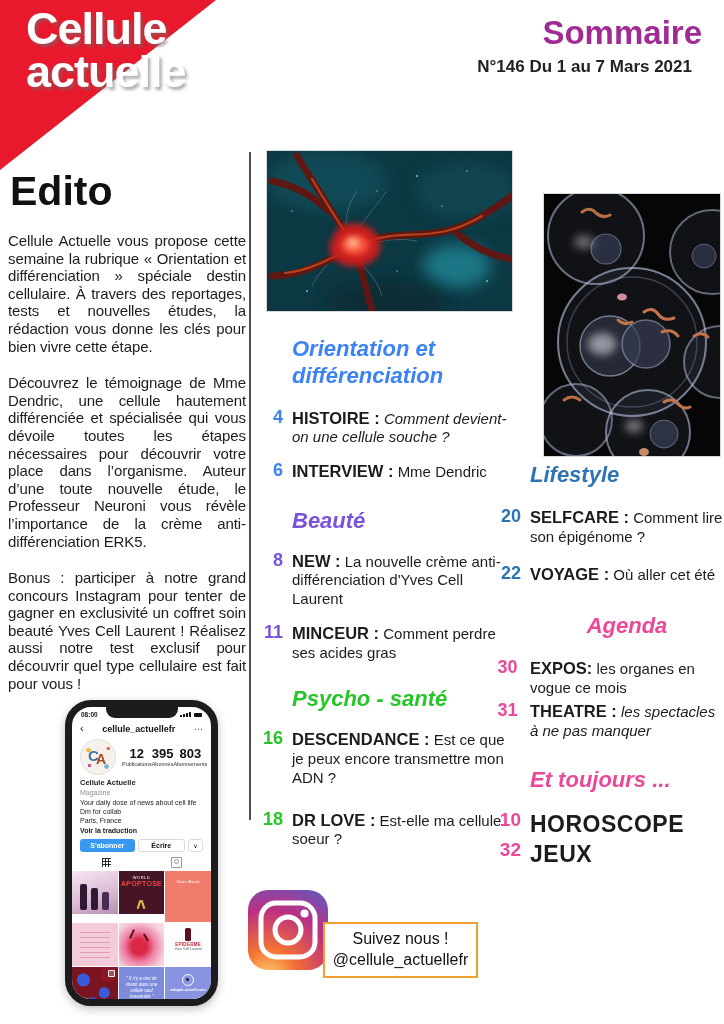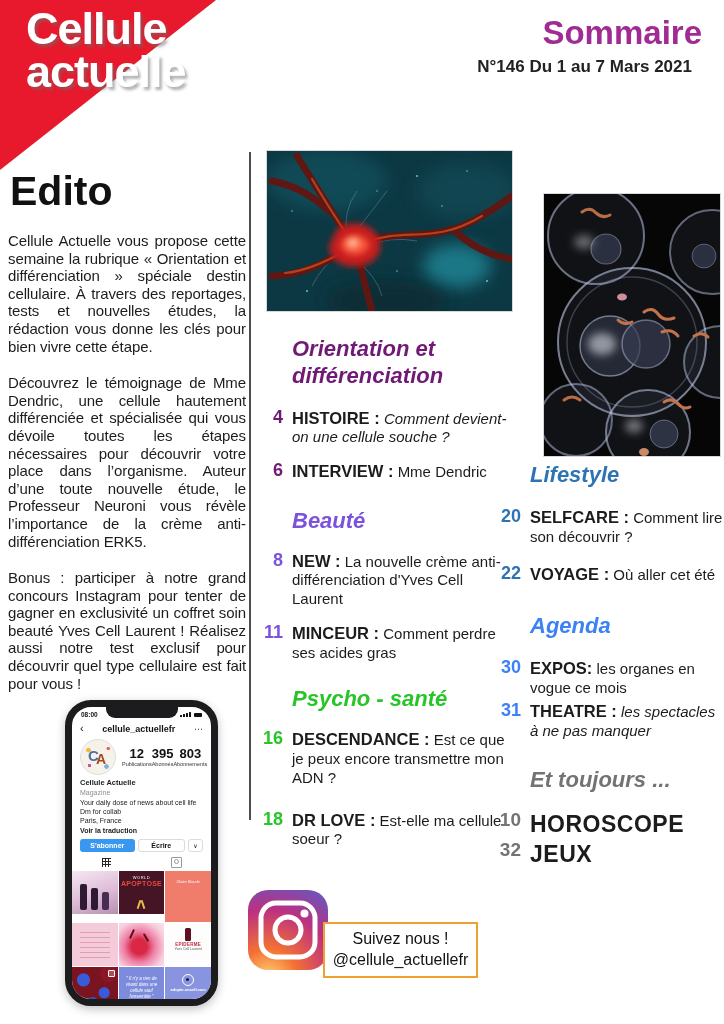--- a/index.html
+++ b/index.html
@@ -22,26 +22,26 @@
   .neuron{position:absolute;left:266px;top:150px;}
   .cells{position:absolute;left:543px;top:193px;}
   .mid-col{position:absolute;left:256px;top:336px;width:258px;}
   .right-col{position:absolute;left:494px;top:462px;width:230px;}
   .sec-head{font-size:22px;font-weight:bold;font-style:italic;line-height:1.22;padding-left:36px;}
   .toc-item{display:flex;gap:9px;align-items:flex-start;}
   .toc-item .num{width:27px;text-align:right;font-weight:bold;font-size:18px;flex:none;line-height:1.1;}
   .toc-item .it{flex:1;font-size:15px;line-height:1.25;}
   .toc-item .it b{font-size:16.5px;}
   .i{font-style:italic;margin-top:47px;}
-  .sec-orange .sec-head,.sec-orange .num{color:#701a75;}
+  .sec-orange .sec-head,.sec-orange .num{color:#3b82f6;}
   .sec-purple .sec-head,.sec-purple .num{color:#7b52db;}
   .sec-green .sec-head,.sec-green .num{color:#28c528;}
   .sec-blue .sec-head,.sec-blue .num{color:#2e74b5;}
-  .sec-pink .sec-head,.sec-pink .num{color:#3b82f6;}
-  .sec-yellow .sec-head,.sec-yellow .num{color:#737373;}
+  .sec-pink .sec-head,.sec-pink .num{color:#ec4899;text-align:center;}
+  .sec-yellow .sec-head,.sec-yellow .num{color:#ec4899;}
   .big-item .it b{font-size:23px;letter-spacing:.5px;}
   .big-item .num{font-size:19px;}
   .mt16{margin-top:16px}.mt14{margin-top:14px}.mt18{margin-top:18px}
   .mt22{margin-top:22px}.mt26{margin-top:26px}.mt28{margin-top:28px}.mt8{margin-top:16px}
   .mt4{margin-top:4px}.mt2{margin-top:2px}.mt24{margin-top:24px}
   
   .phone{position:absolute;left:65px;top:700px;width:139px;height:292px;background:#fff;
          border:7px solid #1c1c1e;border-radius:26px;box-shadow:0 3px 10px rgba(0,0,0,.25);overflow:hidden;}
   .notch{position:absolute;left:50%;top:0;transform:translateX(-50%);width:72px;height:11px;
          background:#1c1c1e;border-radius:0 0 9px 9px;z-index:5;}
@@ -268,21 +268,21 @@
     </div>
   </div>
 </div>
 
 <div class="right-col">
   <div class="sec sec-blue">
     <div class="sec-head">Lifestyle</div>
     <div class="toc-item mt18">
       <span class="num">20</span>
       <div class="it"><b>SELFCARE :</b>
-        <span>Comment lire son découvrir ?</span></div>
+        <span>Comment lire son épigénome ?</span></div>
     </div>
     <div class="toc-item mt18">
       <span class="num">22</span>
       <div class="it"><b>VOYAGE :</b>
         <span>Où aller cet été</span></div>
     </div>
   </div>
   <div class="sec sec-pink">
     <div class="sec-head mt28">Agenda</div>
     <div class="toc-item mt18">

